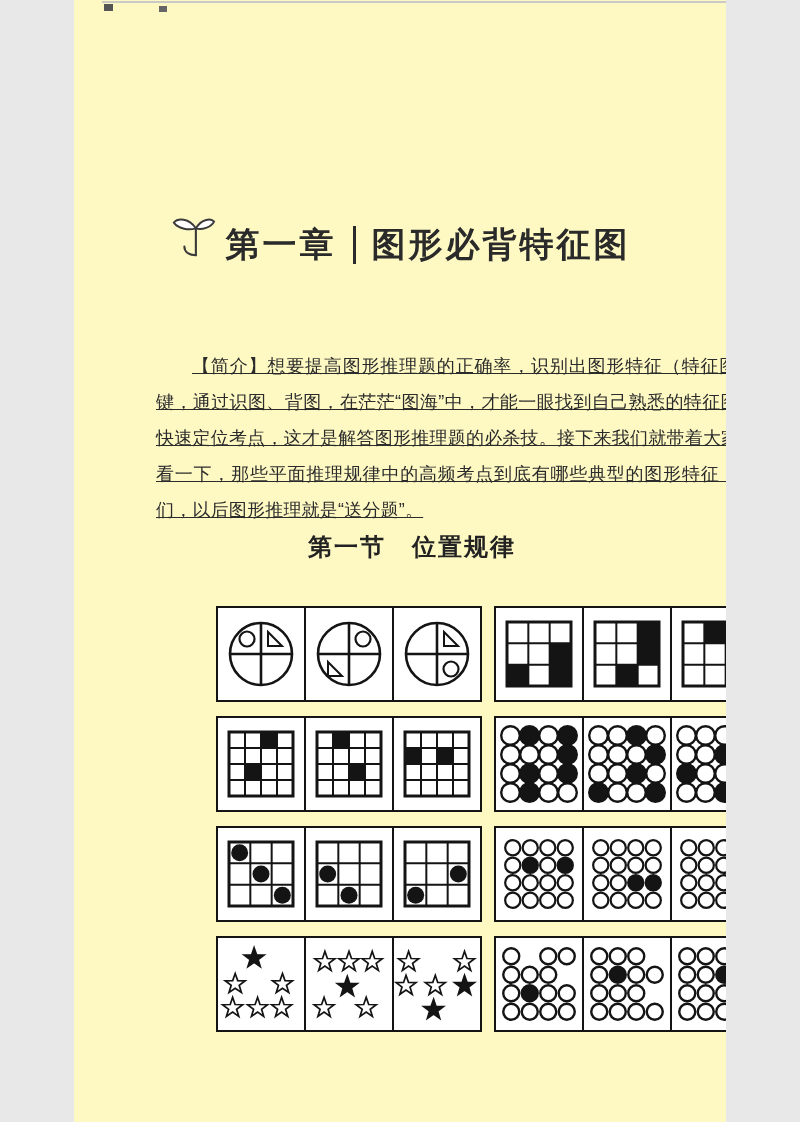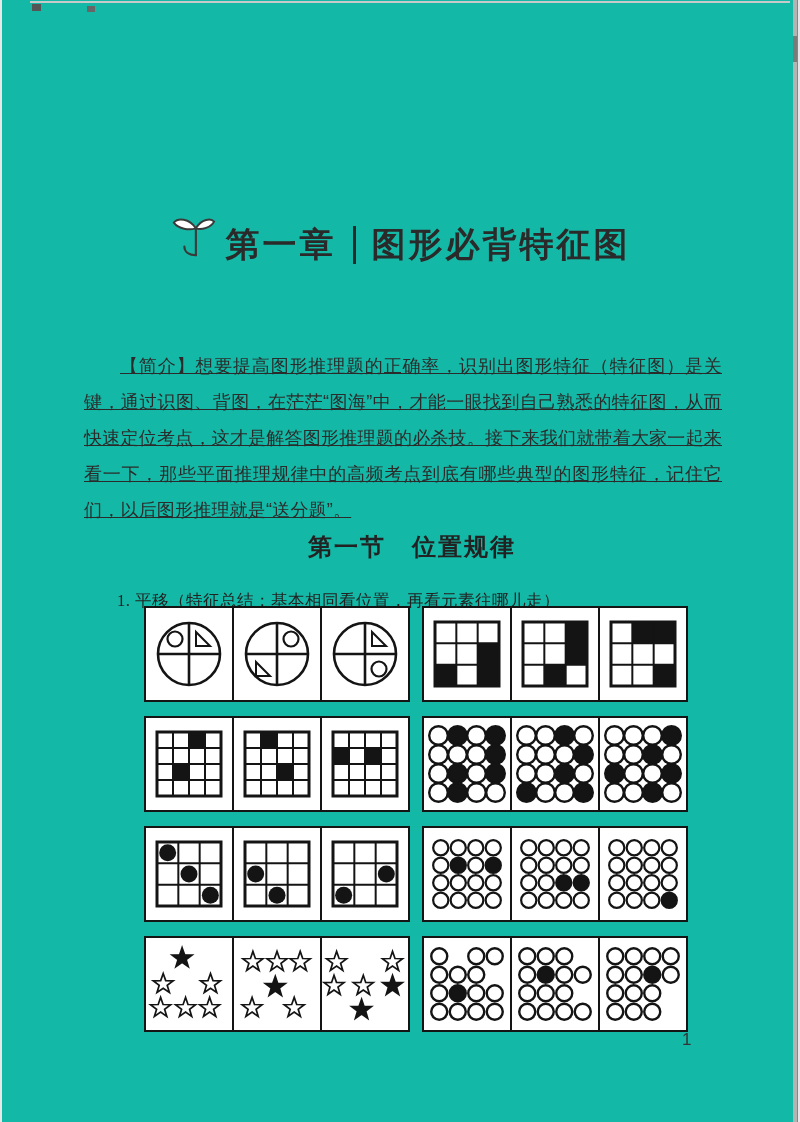--- a/index.html
+++ b/index.html
@@ -1,16 +1,16 @@
 <!DOCTYPE html>
 <html><head>
 <meta charset="utf-8">
 <style>
   html,body{margin:0;padding:0;background:#e8e8e8;}
-  .page{position:relative;width:796px;height:1122px;background:#14b8a6;margin:0 auto;
+  .page{position:relative;width:652px;height:1122px;background:#fef9c3;margin:0 auto;
         font-family:"Liberation Sans","DejaVu Sans",sans-serif;color:#1d1d1d;overflow:hidden;}
 
   
   .edge-top{position:absolute;top:1px;left:28px;width:760px;height:2px;background:#c9c9c9;}
   .edge-right{position:absolute;top:0;left:791px;width:4px;height:1122px;background:#b3b3b3;}
   .edge-right-dark{position:absolute;top:36px;left:791px;width:4px;height:26px;background:#7a7a7a;}
   .speck1{position:absolute;top:4px;left:30px;width:9px;height:7px;background:#555;}
   .speck2{position:absolute;top:6px;left:85px;width:8px;height:6px;background:#666;}
   .pagenum-dash{position:absolute;top:1021px;left:620px;width:52px;height:4px;background:#9b9b9b;}
 
@@ -66,21 +66,20 @@
     </svg>
     <span class="txt">第一章</span>
     <span class="bar"></span>
     <span class="txt">图形必背特征图</span>
   </div>
 
   <p class="intro">【简介】想要提高图形推理题的正确率，识别出图形特征（特征图）是关键，通过识图、背图，在茫茫“图海”中，才能一眼找到自己熟悉的特征图，从而快速定位考点，这才是解答图形推理题的必杀技。接下来我们就带着大家一起来看一下，那些平面推理规律中的高频考点到底有哪些典型的图形特征，记住它们，以后图形推理就是“送分题”。</p>
 
   <h2 class="section">第一节　位置规律</h2>
 
-  <p class="item">1. 平移（特征总结：基本相同看位置，再看元素往哪儿走）</p>
 
   <div id="figures">
       <div class="figrow">
         <div class="figgroup">
           <div class="figcell">
             <svg viewBox="0 0 86 92" width="86" height="92">
               <circle cx="43" cy="46" r="31" fill="none" stroke="#141414" stroke-width="2.6"></circle>
               <line x1="43" y1="15" x2="43" y2="77" stroke="#141414" stroke-width="2.6"></line>
               <line x1="12" y1="46" x2="74" y2="46" stroke="#141414" stroke-width="2.6"></line>
               <circle cx="29" cy="31" r="7.5" fill="#fff" stroke="#141414" stroke-width="2.2"></circle>

